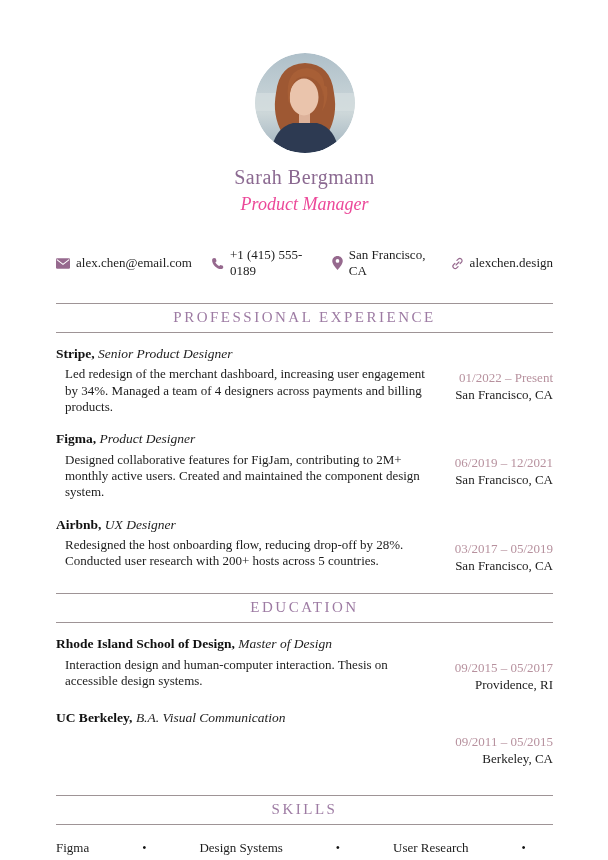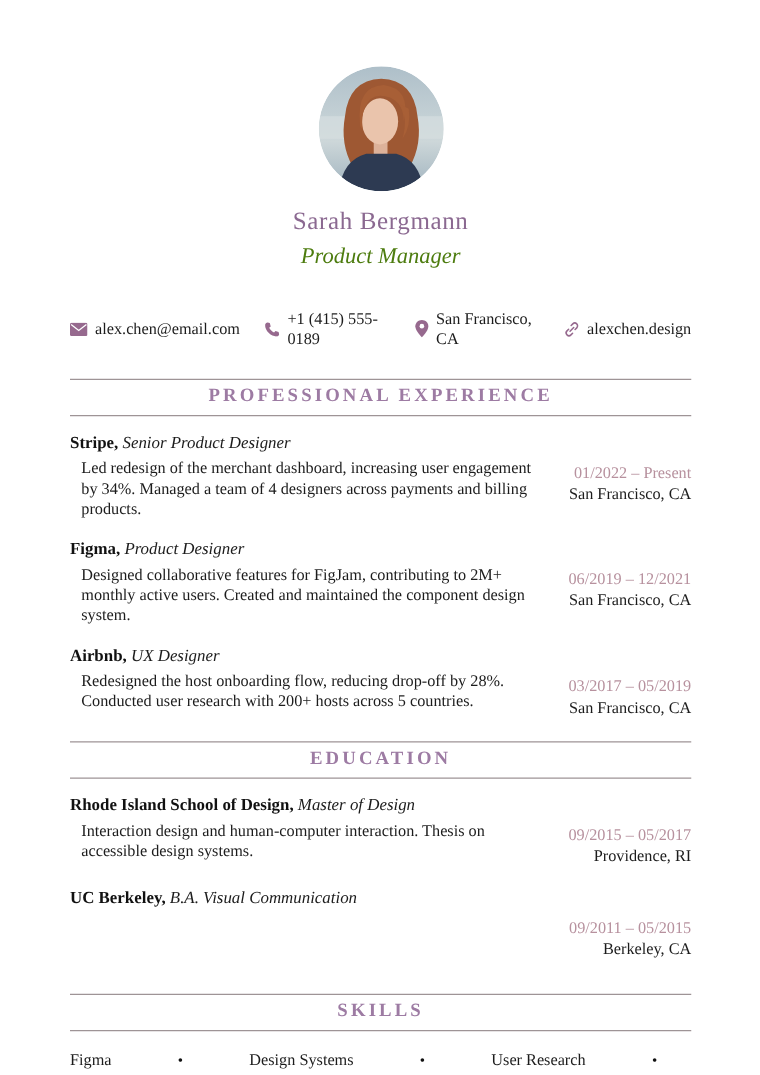--- a/index.html
+++ b/index.html
@@ -10,31 +10,31 @@
     color:#1c1c1c;
     position:relative;
     overflow:hidden;
   }
   .page { position:absolute; inset:0; padding:53px 55px 0 56px; }
 
   
   .photo-wrap { width:100px; height:100px; margin:0 auto; border-radius:50%; overflow:hidden; }
   .photo-wrap svg { display:block; }
   .name { text-align:center; font-size:20px; font-weight:400; color:#8b6991; margin-top:13px; letter-spacing:0.5px; }
-  .subtitle { text-align:center; font-size:18px; font-style:italic; color:#4d7c0f; margin-top:5px; }
+  .subtitle { text-align:center; font-size:18px; font-style:italic; color:#ec4899; margin-top:5px; }
 
   .contact-row { display:flex; justify-content:center; align-items:center; gap:19px; margin-top:32px; font-size:13px; color:#1c1c1c; }
   .contact { display:flex; align-items:center; gap:6px; cursor:pointer; }
   .contact .ic { display:inline-flex; align-items:center; }
 
   
   .section-title {
     border-top:1px solid #9e9496; border-bottom:1px solid #9e9496;
     text-align:center; font-size:15px; letter-spacing:2.5px;
-    color:#9d7ba3; padding:5px 0 6px 0; font-weight:700;
+    color:#9d7ba3; padding:5px 0 6px 0; font-weight:400;
   }
   .sec-experience { margin-top:24px; }
   .sec-education { margin-top:19px; }
   .sec-skills { margin-top:27px; }
   .section-body { padding-top:13px; }
 
   .entry { display:flex; align-items:flex-start; margin-bottom:16px; }
   .entry:last-child { margin-bottom:0; }
   .entry-left { width:380px; }
   .entry-title { font-size:13.5px; line-height:1.2; }

